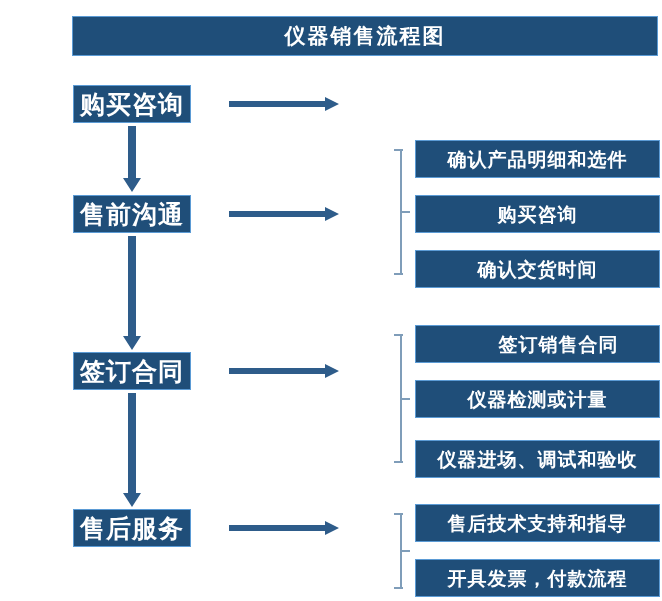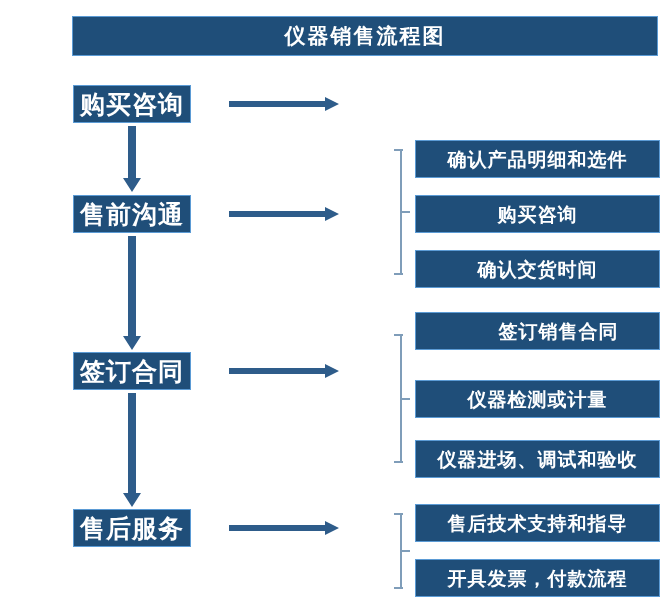--- a/index.html
+++ b/index.html
@@ -63,21 +63,21 @@
     left: 415px;
     width: 245px;
     height: 38px;
     font-size: 19px;
     letter-spacing: 1px;
   }
   .d-1  { top: 85px;  }
   .d-2  { top: 140px; }
   .d-3  { top: 195px; }
   .d-4  { top: 250px; }
-  .d-5  { top: 312px; padding-left: 42px; }
+  .d-5  { top: 325px; padding-left: 42px; }
   .d-6  { top: 380px; }
   .d-7  { top: 440px; }
   .d-8  { top: 504px; }
   .d-9  { top: 559px; }
 
   
   .h-arrow {
     position: absolute;
     left: 229px;
     width: 110px;

